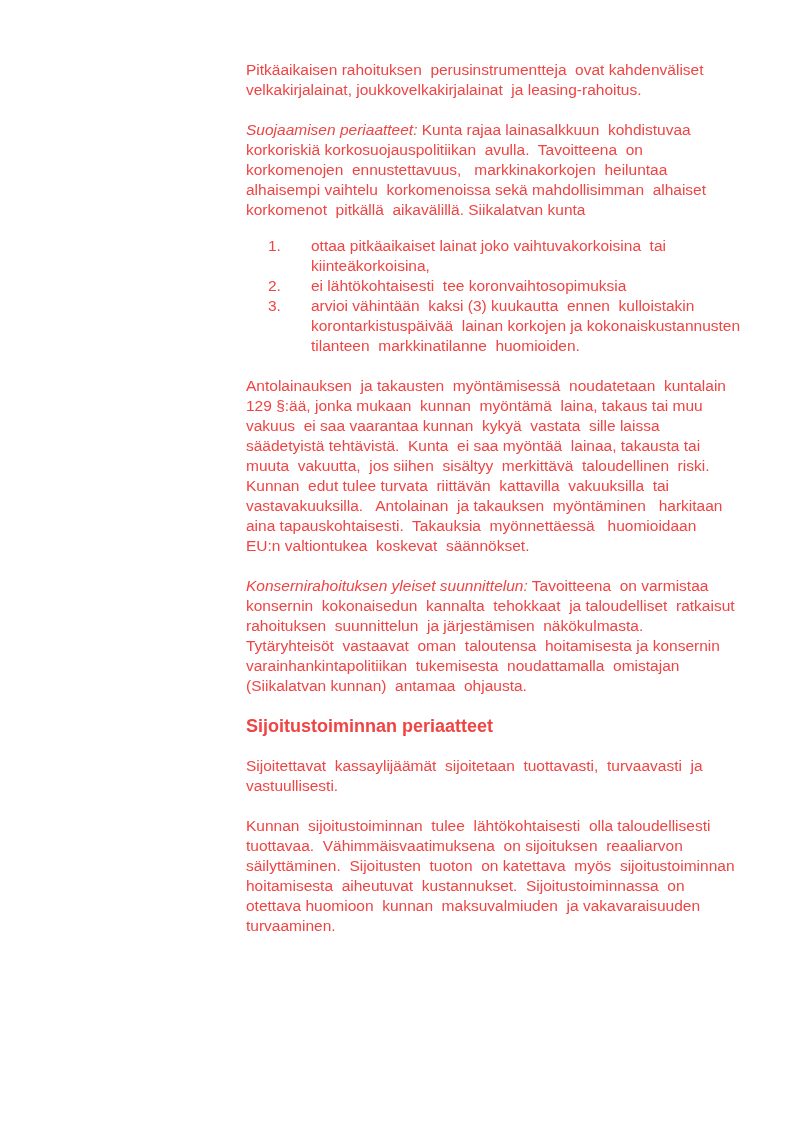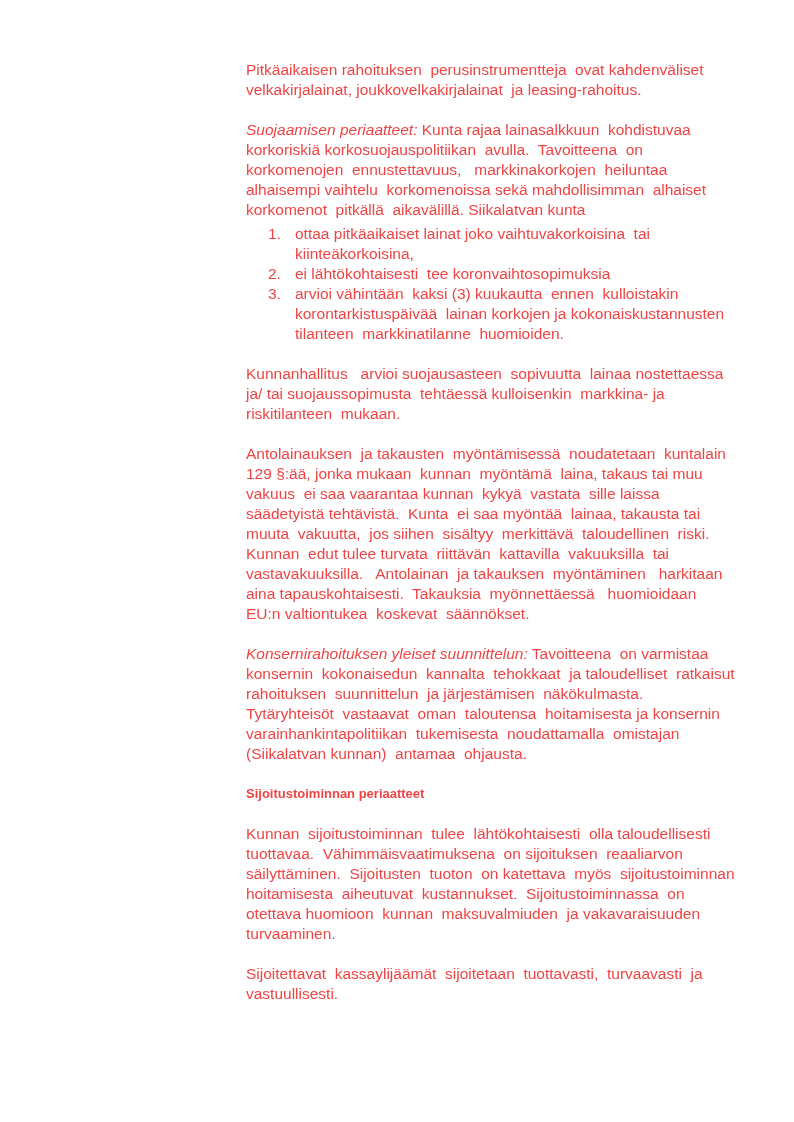--- a/index.html
+++ b/index.html
@@ -26,44 +26,45 @@
   .doc p,
   .doc h2,
   .doc ol {
     margin: 0 0 20px 0;
     padding: 0;
   }
   .doc p {
     white-space: pre-wrap;
   }
   .doc p.tight {
-    margin-bottom: 4px;
+    margin-bottom: 16px;
   }
   .lead-italic {
     font-style: italic;
   }
   .doc h2 {
-    font-size: 13px;
+    font-size: 18px;
     font-weight: bold;
     line-height: 20px;
   }
   ol.num-list {
     list-style: none;
   }
   ol.num-list li {
     display: flex;
     padding-left: 22px;
   }
   ol.num-list .num {
     flex: none;
     width: 27px;
   }
   ol.num-list .li-text {
     flex: 1;
     white-space: pre-wrap;
+    margin-left: 16px;
   }
 </style>
 </head>
 <body>
 
 <div class="doc">
 
   <p>Pitkäaikaisen rahoituksen  perusinstrumentteja  ovat kahdenväliset
 velkakirjalainat, joukkovelkakirjalainat  ja leasing-rahoitus.</p>
 
@@ -85,46 +86,43 @@
     </li>
     <li>
       <span class="num">3.</span>
       <span class="li-text">arvioi vähintään  kaksi (3) kuukautta  ennen  kulloistakin
 korontarkistuspäivää  lainan korkojen ja kokonaiskustannusten
 tilanteen  markkinatilanne  huomioiden.</span>
     </li>
   </ol>
 
 
-  <p>Kunnanhallitus   arvioi suojausasteen  sopivuutta  lainaa nostettaessa
-ja/ tai suojaussopimusta  tehtäessä kulloisenkin  markkina- ja
-riskitilanteen  mukaan.</p>
 
   <p>Antolainauksen  ja takausten  myöntämisessä  noudatetaan  kuntalain
 129 §:ää, jonka mukaan  kunnan  myöntämä  laina, takaus tai muu
 vakuus  ei saa vaarantaa kunnan  kykyä  vastata  sille laissa
 säädetyistä tehtävistä.  Kunta  ei saa myöntää  lainaa, takausta tai
 muuta  vakuutta,  jos siihen  sisältyy  merkittävä  taloudellinen  riski.
 Kunnan  edut tulee turvata  riittävän  kattavilla  vakuuksilla  tai
 vastavakuuksilla.   Antolainan  ja takauksen  myöntäminen   harkitaan
 aina tapauskohtaisesti.  Takauksia  myönnettäessä   huomioidaan
 EU:n valtiontukea  koskevat  säännökset.</p>
 
   <p><span class="lead-italic">Konsernirahoituksen yleiset suunnittelun:</span><span> Tavoitteena  on varmistaa
 konsernin  kokonaisedun  kannalta  tehokkaat  ja taloudelliset  ratkaisut
 rahoituksen  suunnittelun  ja järjestämisen  näkökulmasta.
 Tytäryhteisöt  vastaavat  oman  taloutensa  hoitamisesta ja konsernin
 varainhankintapolitiikan  tukemisesta  noudattamalla  omistajan
 (Siikalatvan kunnan)  antamaa  ohjausta.</span></p>
 
   <h2>Sijoitustoiminnan  periaatteet</h2>
 
+  <p>Sijoitettavat  kassaylijäämät  sijoitetaan  tuottavasti,  turvaavasti  ja
+vastuullisesti.</p>
+
   <p>Kunnan  sijoitustoiminnan  tulee  lähtökohtaisesti  olla taloudellisesti
 tuottavaa.  Vähimmäisvaatimuksena  on sijoituksen  reaaliarvon
 säilyttäminen.  Sijoitusten  tuoton  on katettava  myös  sijoitustoiminnan
 hoitamisesta  aiheutuvat  kustannukset.  Sijoitustoiminnassa  on
 otettava huomioon  kunnan  maksuvalmiuden  ja vakavaraisuuden
 turvaaminen.</p>
 
-  <p>Sijoitettavat  kassaylijäämät  sijoitetaan  tuottavasti,  turvaavasti  ja
-vastuullisesti.</p>
-
 </div>
 
 </body></html>

